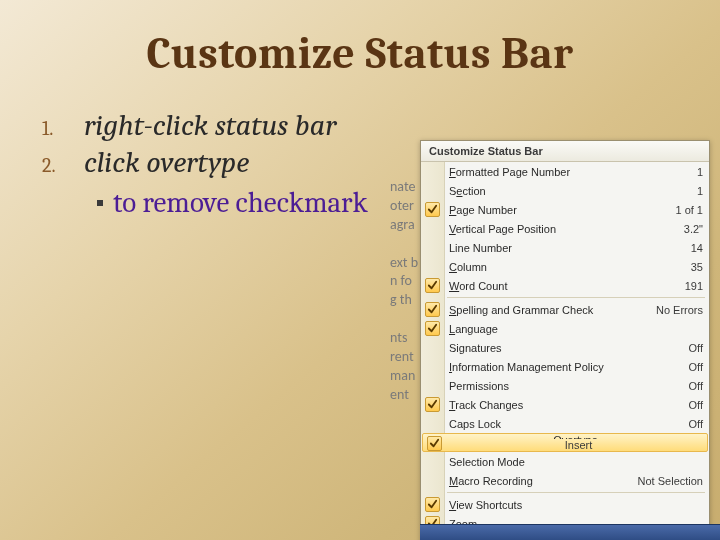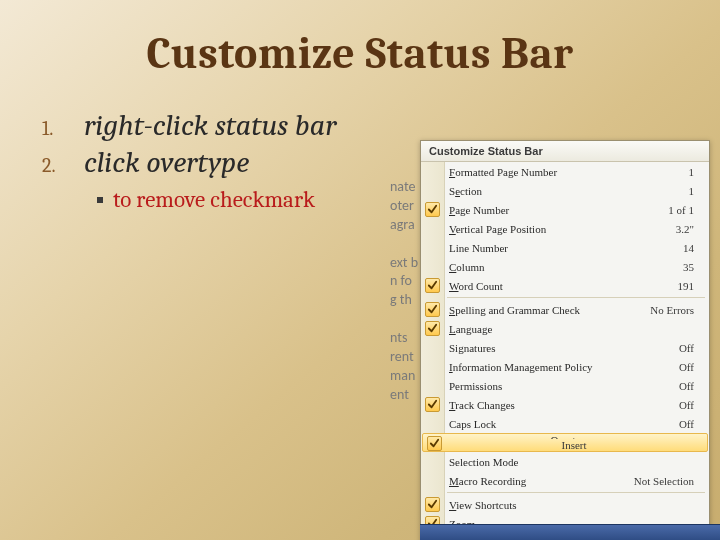--- a/index.html
+++ b/index.html
@@ -48,22 +48,22 @@
     display: flex;
     align-items: center;
   }
   .sub-dot {
     width: 6px; height: 6px; background: #3a3a3a;
     margin-right: 10px;
     flex-shrink: 0;
   }
   .sub-text {
     font-family: "Cambria", Georgia, serif;
-    font-size: 23px;
-    color: #b91c1c;
+    font-size: 29px;
+    color: #4c1d95;
   }
   
   .shot-wrap {
     position: absolute;
     right: 0;
     top: 140px;
     width: 300px;
   }
   .bg-text {
     position: absolute;
@@ -100,22 +100,21 @@
     width: 24px;
     background: linear-gradient(to right, #f2eedc, #ebe6cf);
     border-right: 1px solid #d8d2b8;
   }
   .row {
     position: relative;
     display: flex;
     align-items: center;
     height: 19px;
     padding-left: 28px;
-    padding-right: 15px;
-    font-family: Liberation Serif, serif;
+    padding-right: 6px;
   }
   .row.highlight {
     background: linear-gradient(#fff3c8, #ffdc7a);
     border: 1px solid #e8b84d;
     border-radius: 2px;
     margin: 0 1px;
     padding-left: 27px;
     flex-direction: column;
   }
   .row .label { flex: 1; white-space: nowrap; overflow: hidden; }

